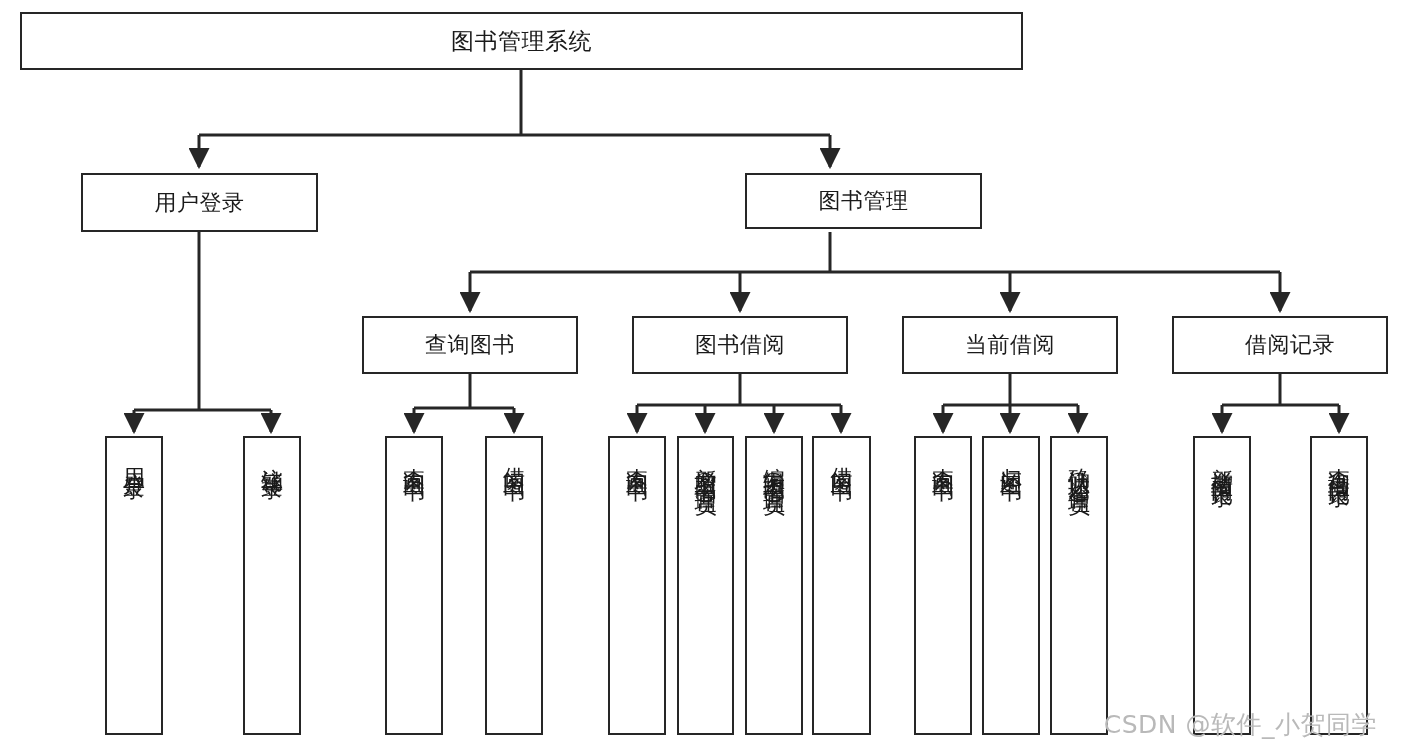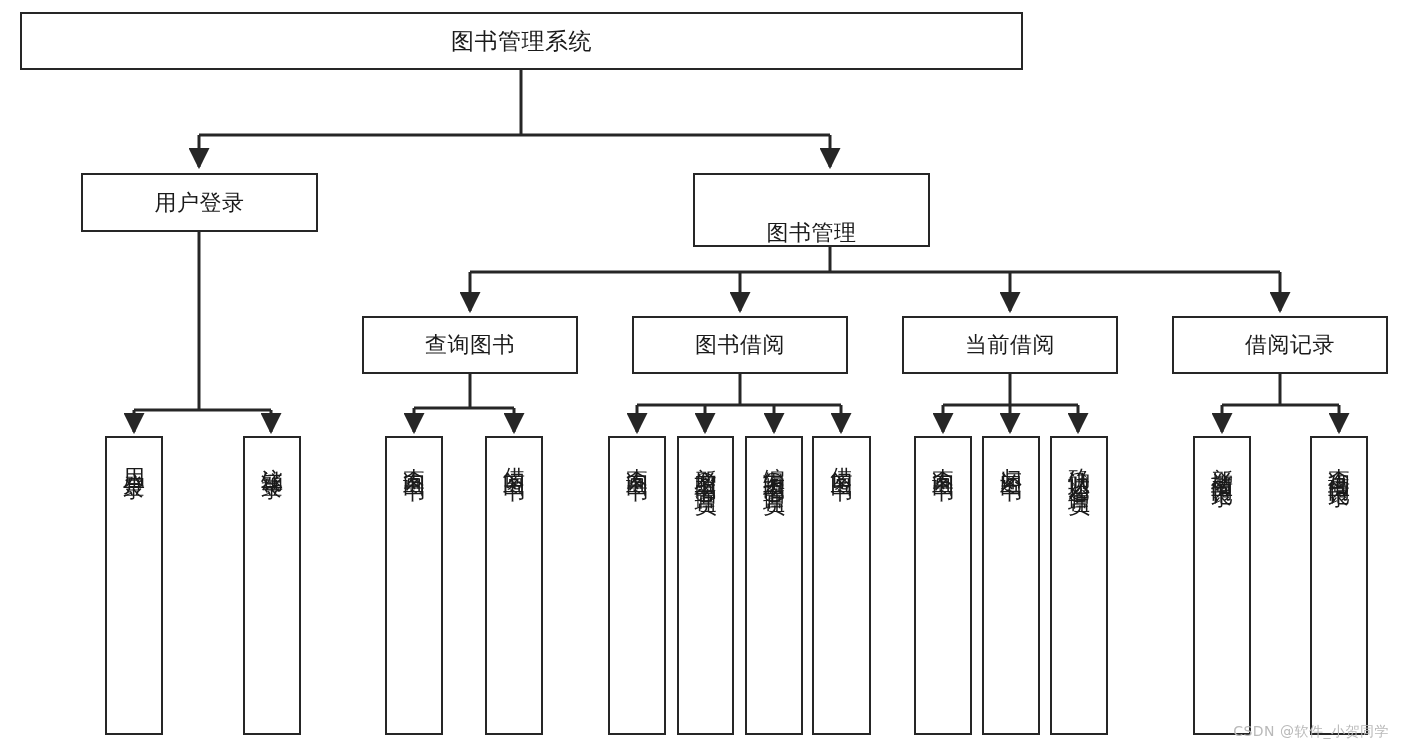--- a/index.html
+++ b/index.html
@@ -49,23 +49,23 @@
   .node.vertical .label {
     writing-mode: vertical-rl;
     text-orientation: upright;
     font-size: 22px;
     letter-spacing: 4px;
     line-height: 1;
     white-space: nowrap;
   }
   .watermark {
     position: absolute;
-    right: 16px;
+    right: 28px;
     bottom: 6px;
-    font-size: 14px;
+    font-size: 25px;
     color: #b9b9b9;
     letter-spacing: 0.5px;
     z-index: 5;
     white-space: nowrap;
   }
 </style>
 </head>
 <body>
 
 <div id="canvas">
@@ -120,21 +120,21 @@
     </g>
   </svg>
 
   <div class="node root" style="left:20px; top:12px; width:1003px; height:58px;">
     <span class="label">图书管理系统</span>
   </div>
 
   <div class="node" style="left:81px; top:173px; width:237px; height:59px;">
     <span class="label">用户登录</span>
   </div>
-  <div class="node" style="left:693px; top:173px; width:237px; height:74px;align-items:flex-end;">
+  <div class="node" style="left:745px; top:173px; width:237px; height:56px;">
     <span class="label">图书管理</span>
   </div>
 
   <div class="node" style="left:362px; top:316px; width:216px; height:58px;">
     <span class="label">查询图书</span>
   </div>
   <div class="node" style="left:902px; top:316px; width:216px; height:58px;">
     <span class="label">当前借阅</span>
   </div>
   <div class="node" style="left:632px; top:316px; width:216px; height:58px;">

